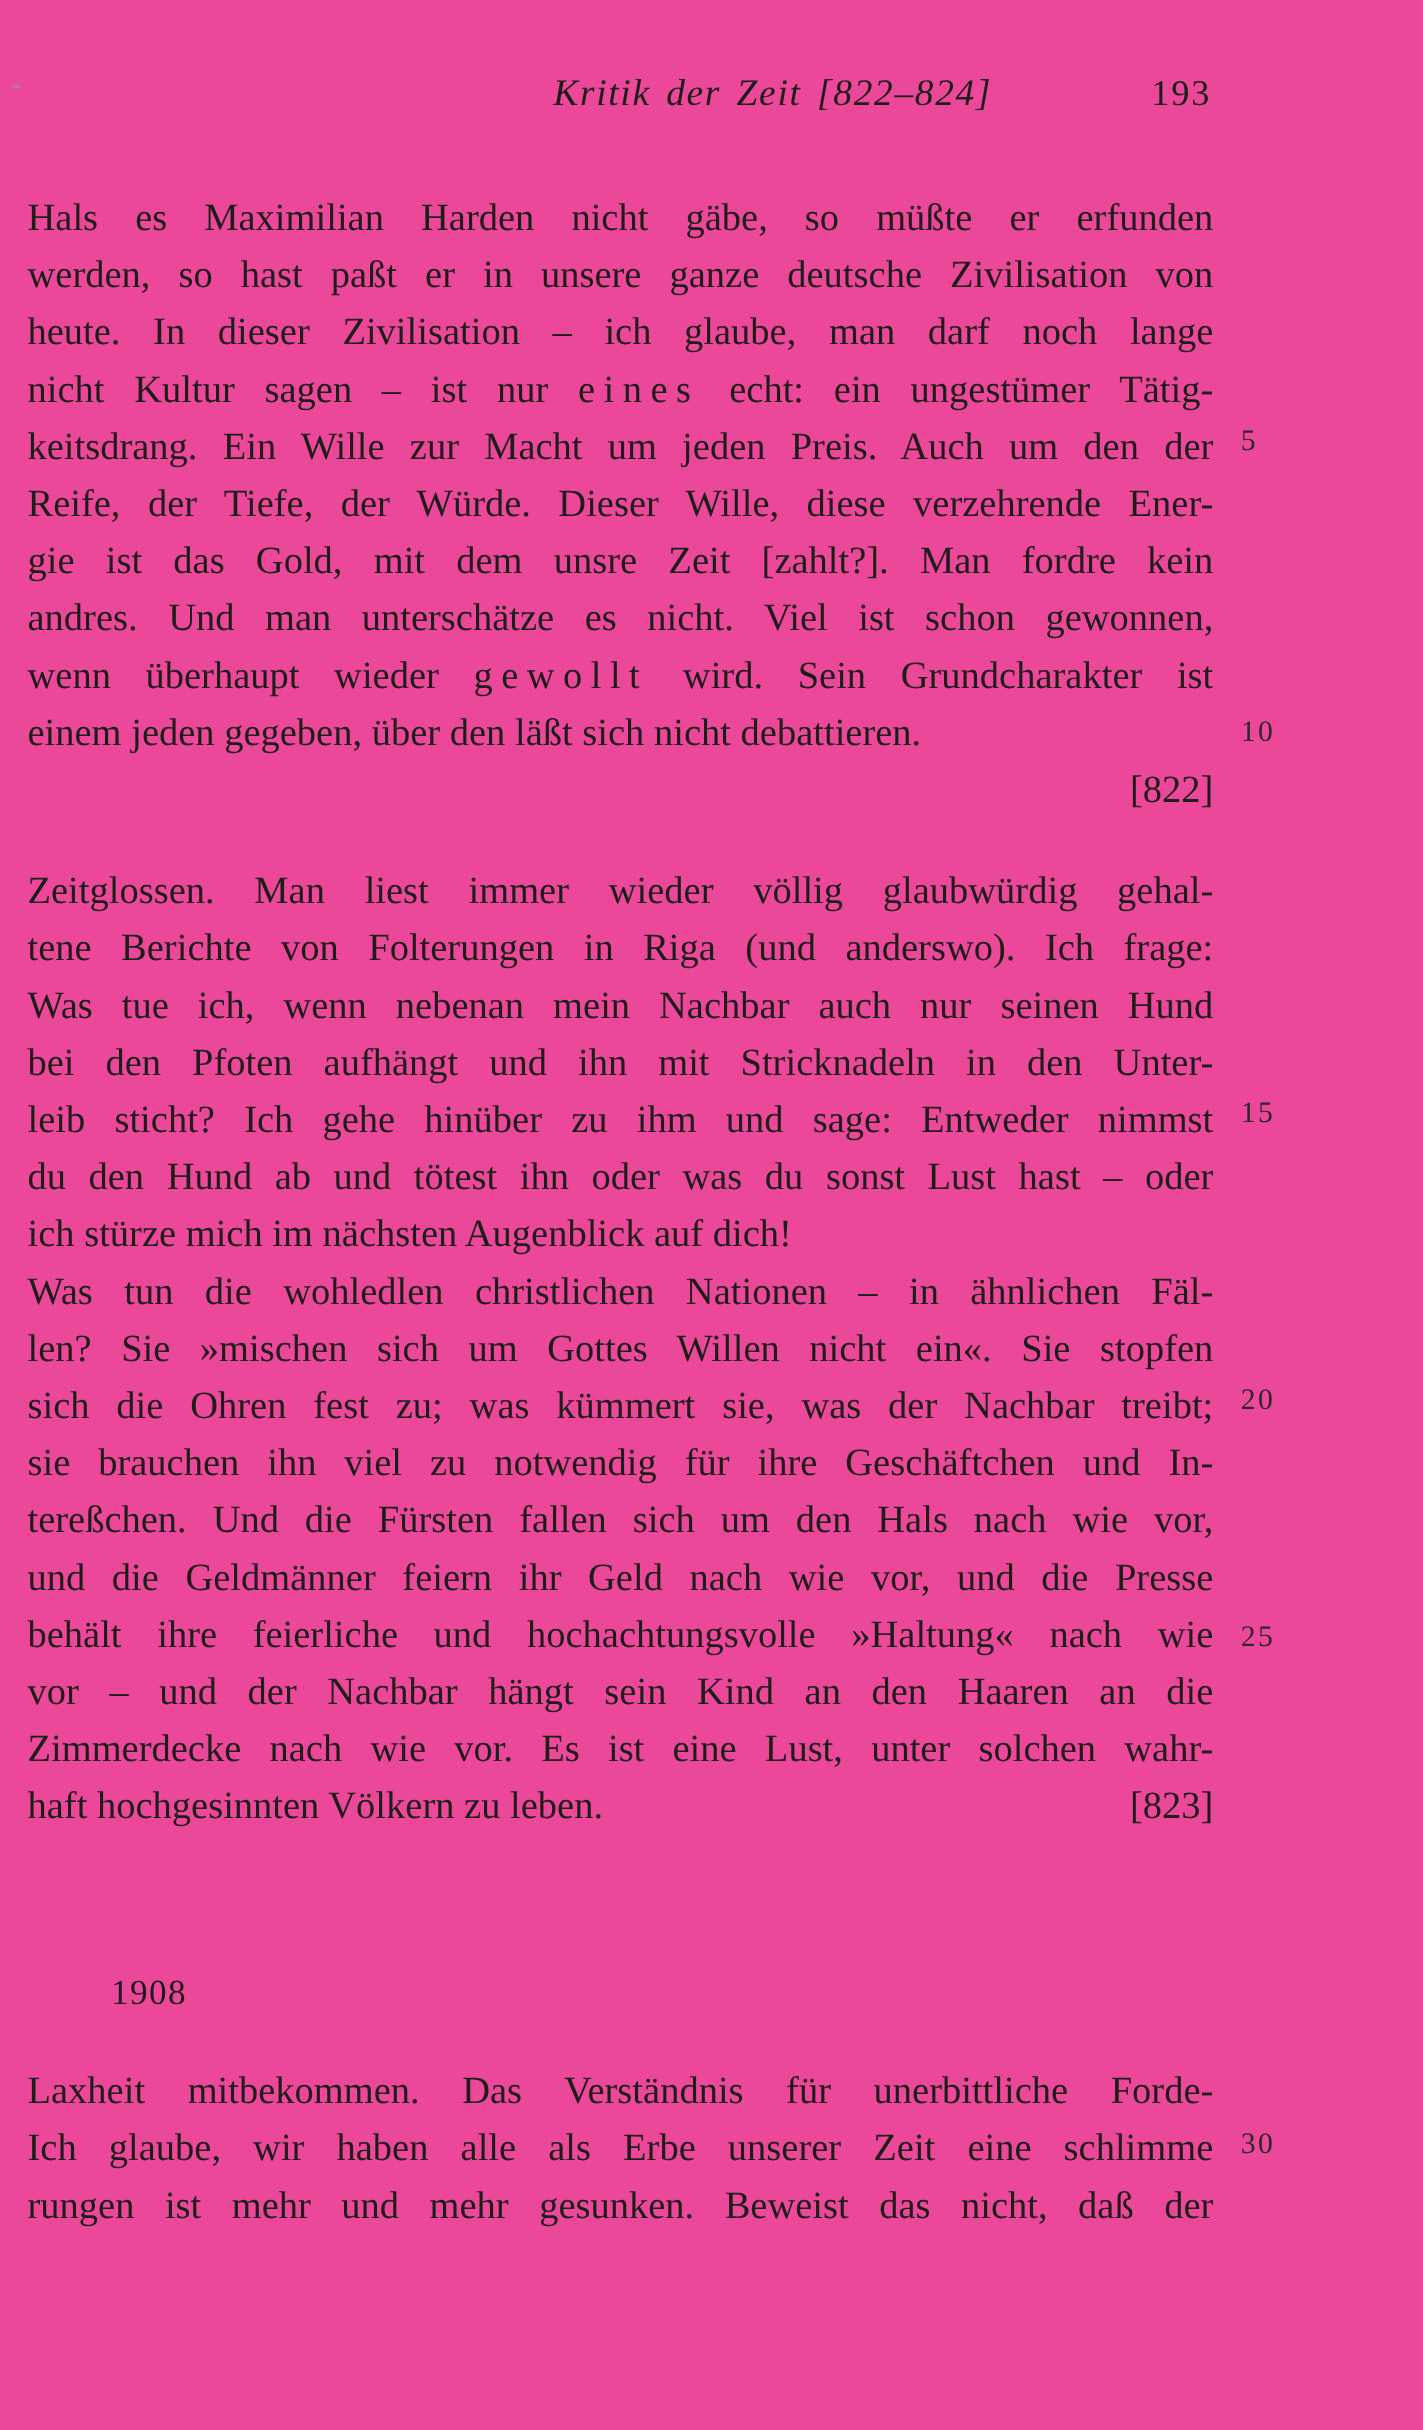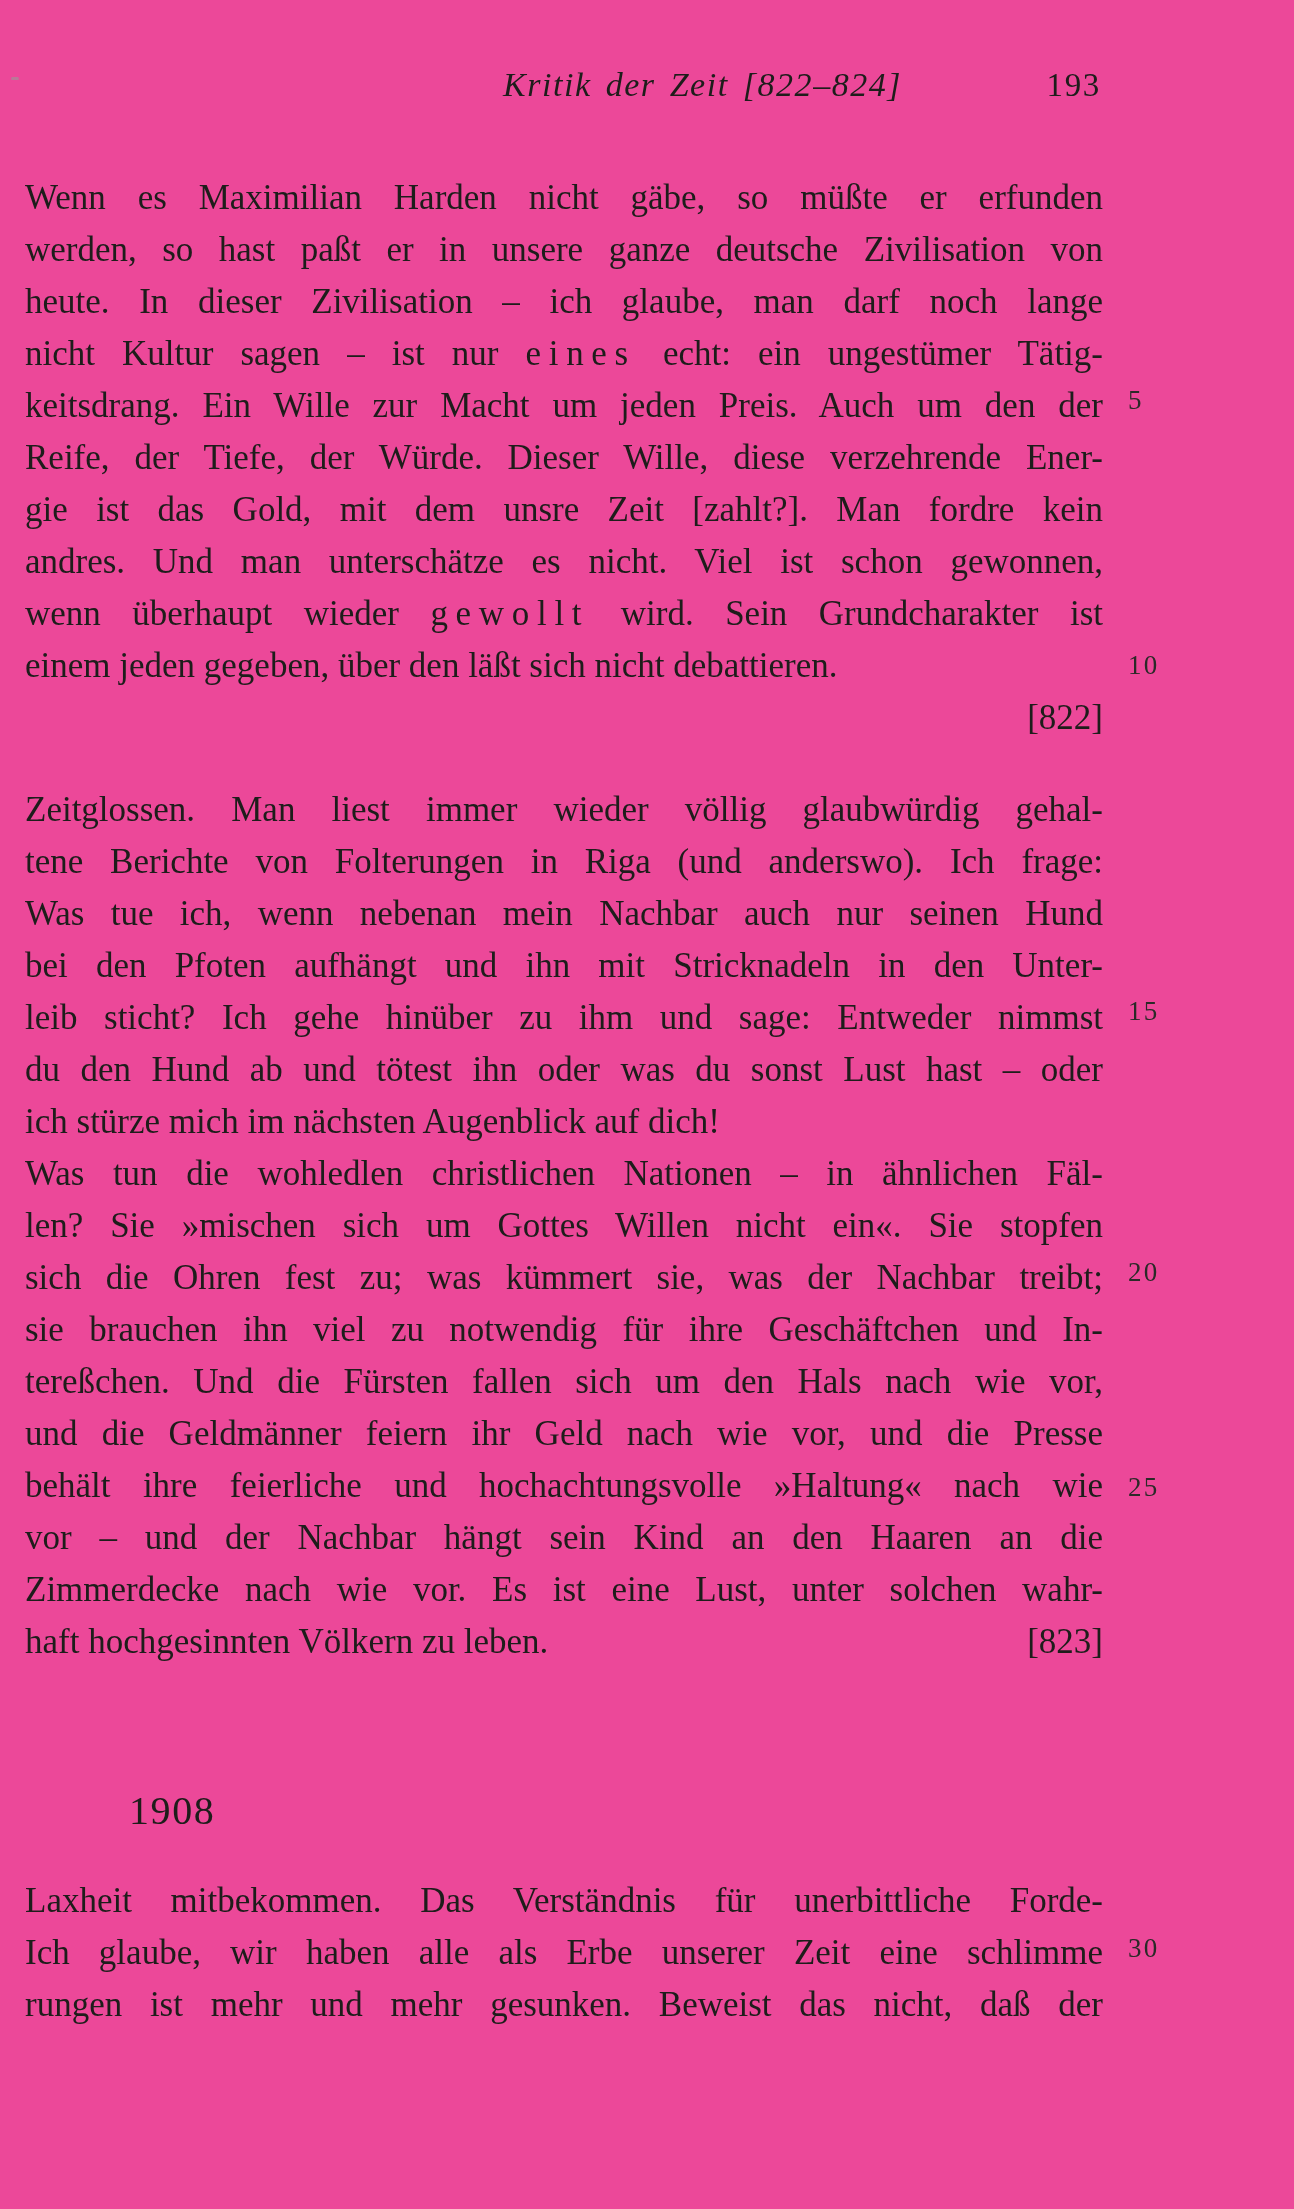--- a/index.html
+++ b/index.html
@@ -55,22 +55,22 @@
   .line.has-mark {
     display: flex;
     justify-content: space-between;
     text-align: left;
     text-align-last: left;
     gap: 12px;
   }
   .spaced { letter-spacing: 0.22em; }
   .mark { white-space: nowrap; }
   .year-heading {
-    margin-left: 104px;
-    font-size: 40px;
+    margin-left: 76px;
+    font-size: 32px;
     line-height: 48px;
     letter-spacing: 0.04em;
   }
   
   .margin-numbers {
     position: absolute;
     left: 1128px; top: 0;
     width: 70px; height: 2209px;
     font-size: 27px;
     color: #2b2a28;
@@ -99,21 +99,21 @@
 <div class="page">
   <div class="scan-artifact"></div>
 
   <div class="running-head">
     <span class="head-title">Kritik der Zeit [822–824]</span>
     <span class="head-pageno">193</span>
   </div>
 
   <div class="text-column">
       <div class="paragraph b0">
-        <div class="line"><span class="line-text"><span>Wenn es Maximilian Harden nicht gäbe, so müßte er erfunden</span></span></div>
+        <div class="line"><span class="line-text"><span>Hals es Maximilian Harden nicht gäbe, so müßte er erfunden</span></span></div>
         <div class="line"><span class="line-text"><span>werden, so hast paßt er in unsere ganze deutsche Zivilisation von</span></span></div>
         <div class="line"><span class="line-text"><span>heute. In dieser Zivilisation – ich glaube, man darf noch lange</span></span></div>
         <div class="line"><span class="line-text"><span>nicht Kultur sagen – ist nur </span><span class="spaced">eines</span><span> echt: ein ungestümer Tätig-</span></span></div>
         <div class="line"><span class="line-text"><span>keitsdrang. Ein Wille zur Macht um jeden Preis. Auch um den der</span></span></div>
         <div class="line"><span class="line-text"><span>Reife, der Tiefe, der Würde. Dieser Wille, diese verzehrende Ener-</span></span></div>
         <div class="line"><span class="line-text"><span>gie ist das Gold, mit dem unsre Zeit [zahlt?]. Man fordre kein</span></span></div>
         <div class="line"><span class="line-text"><span>andres. Und man unterschätze es nicht. Viel ist schon gewonnen,</span></span></div>
         <div class="line"><span class="line-text"><span>wenn überhaupt wieder </span><span class="spaced">gewollt</span><span> wird. Sein Grundcharakter ist</span></span></div>
         <div class="line left"><span class="line-text"><span>einem jeden gegeben, über den läßt sich nicht debattieren.</span></span></div>
         <div class="line right"><span class="line-text"><span>[822]</span></span></div>

